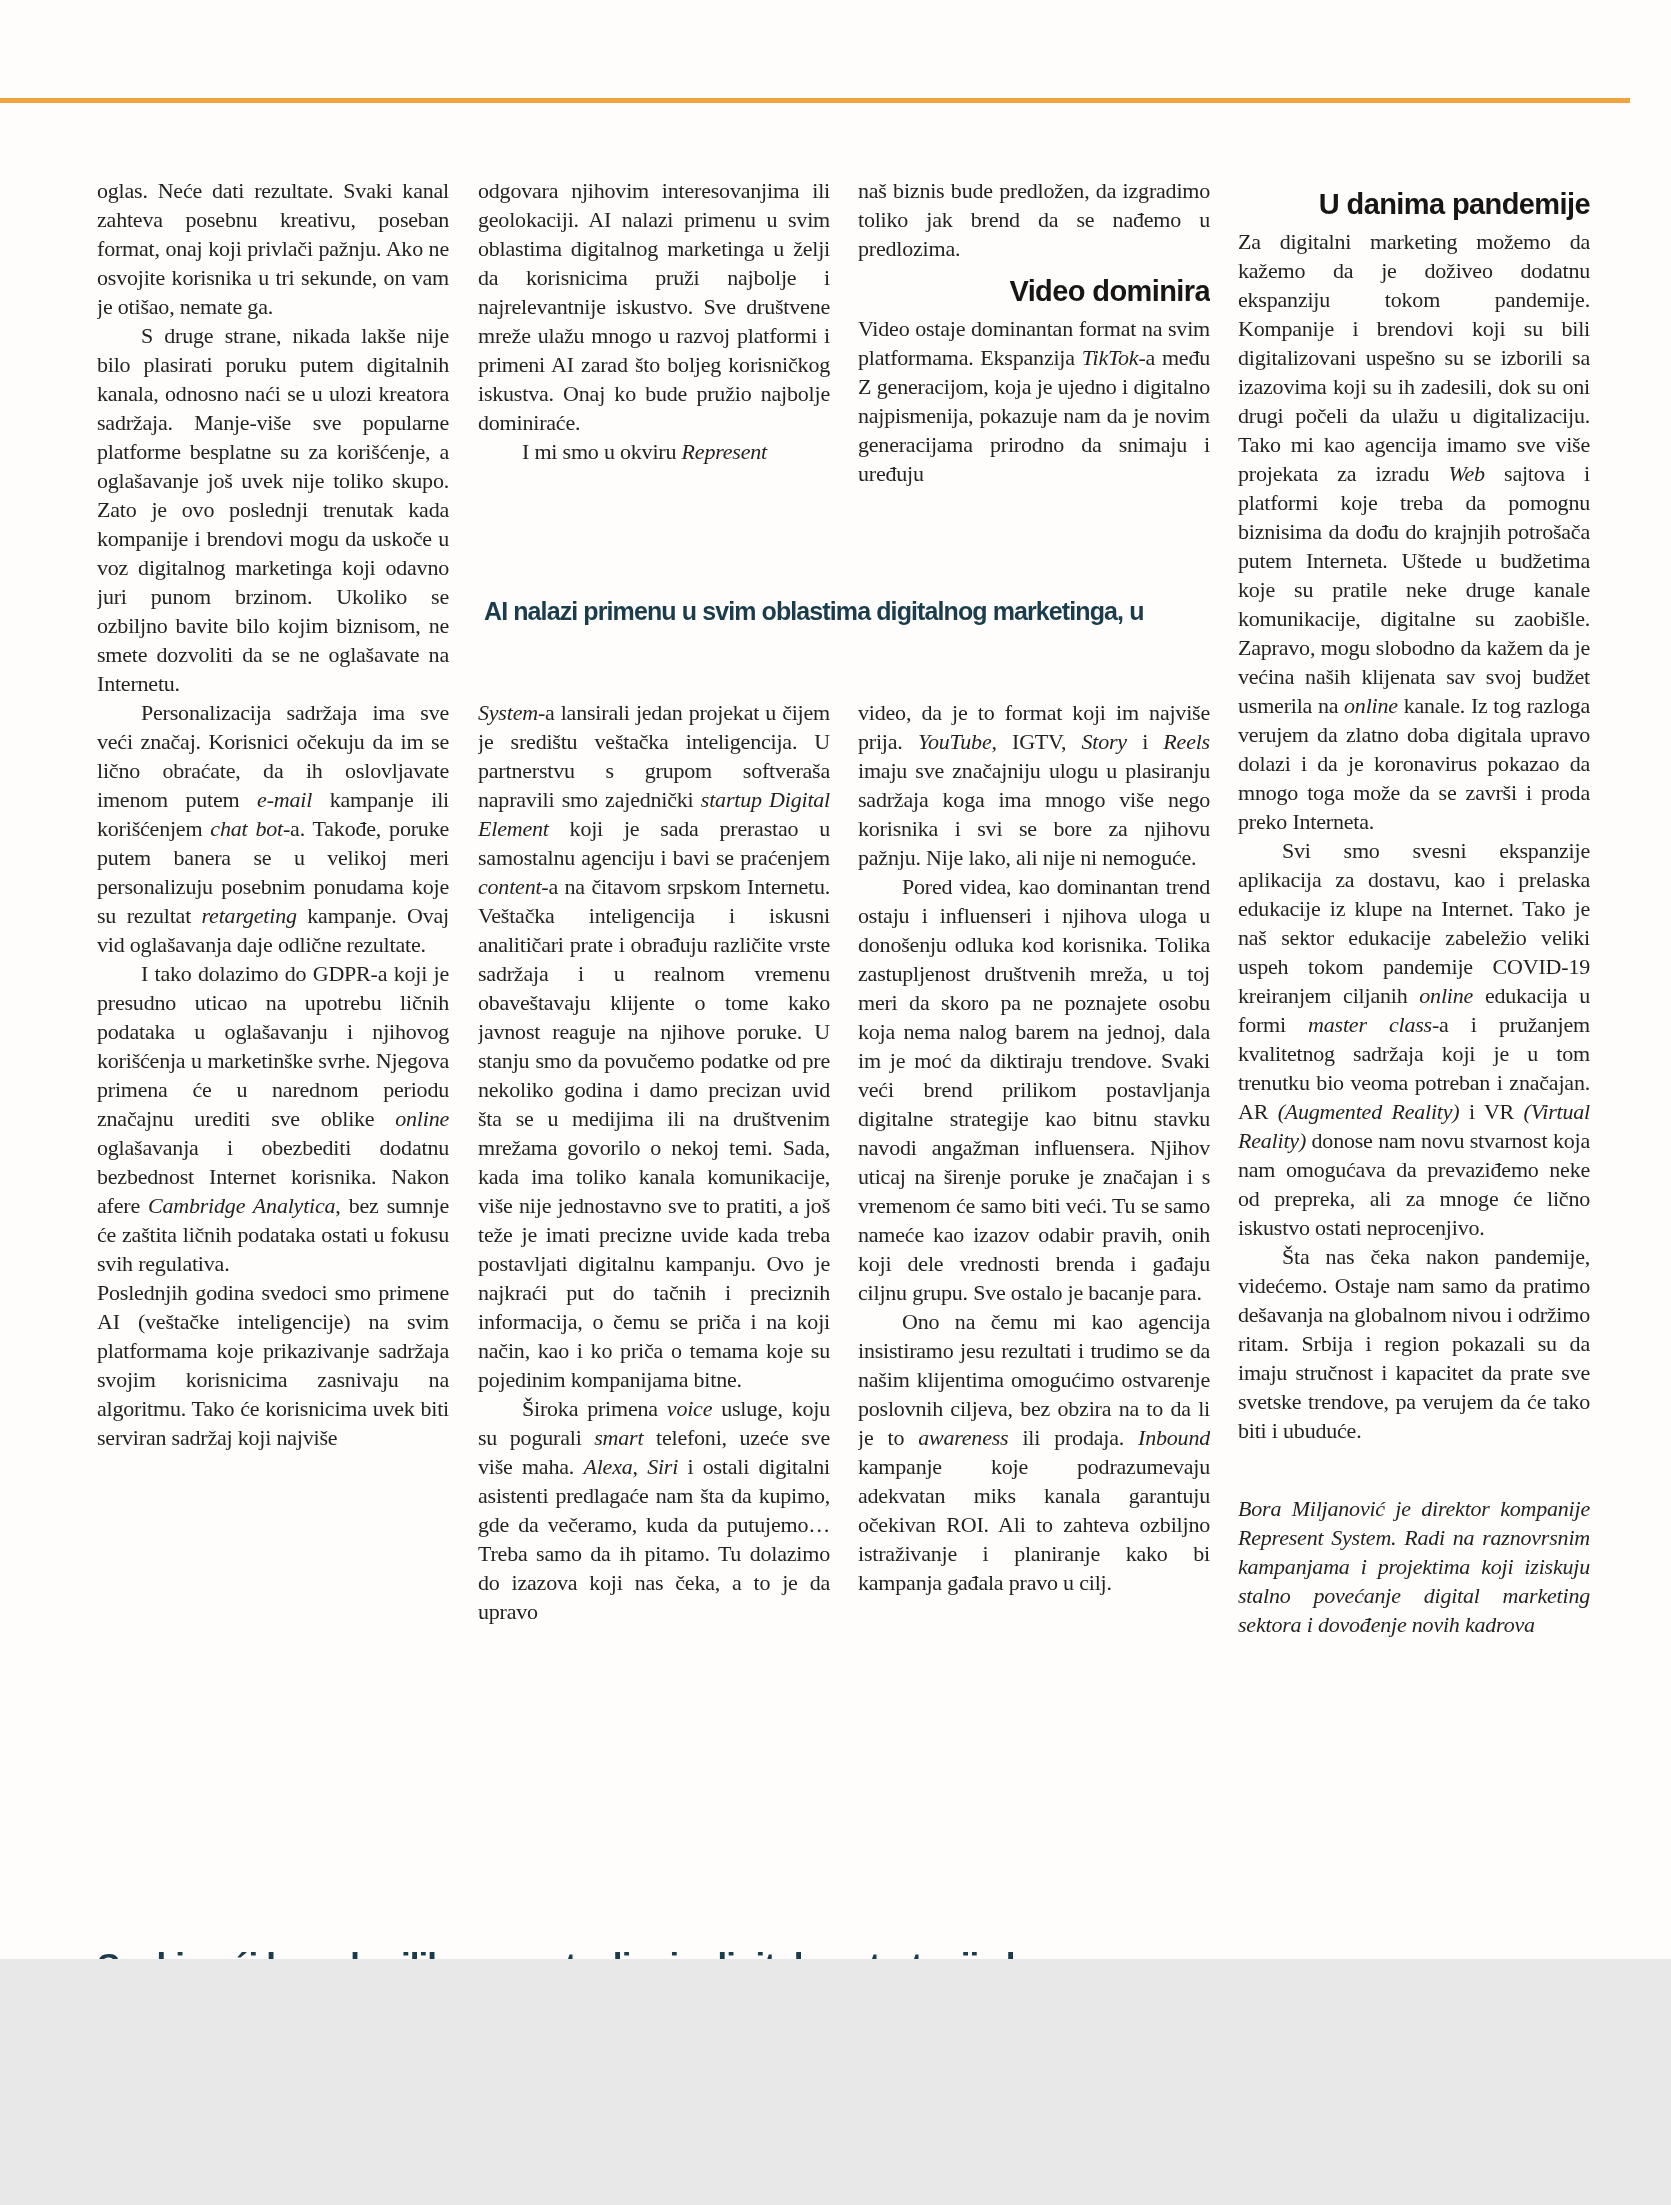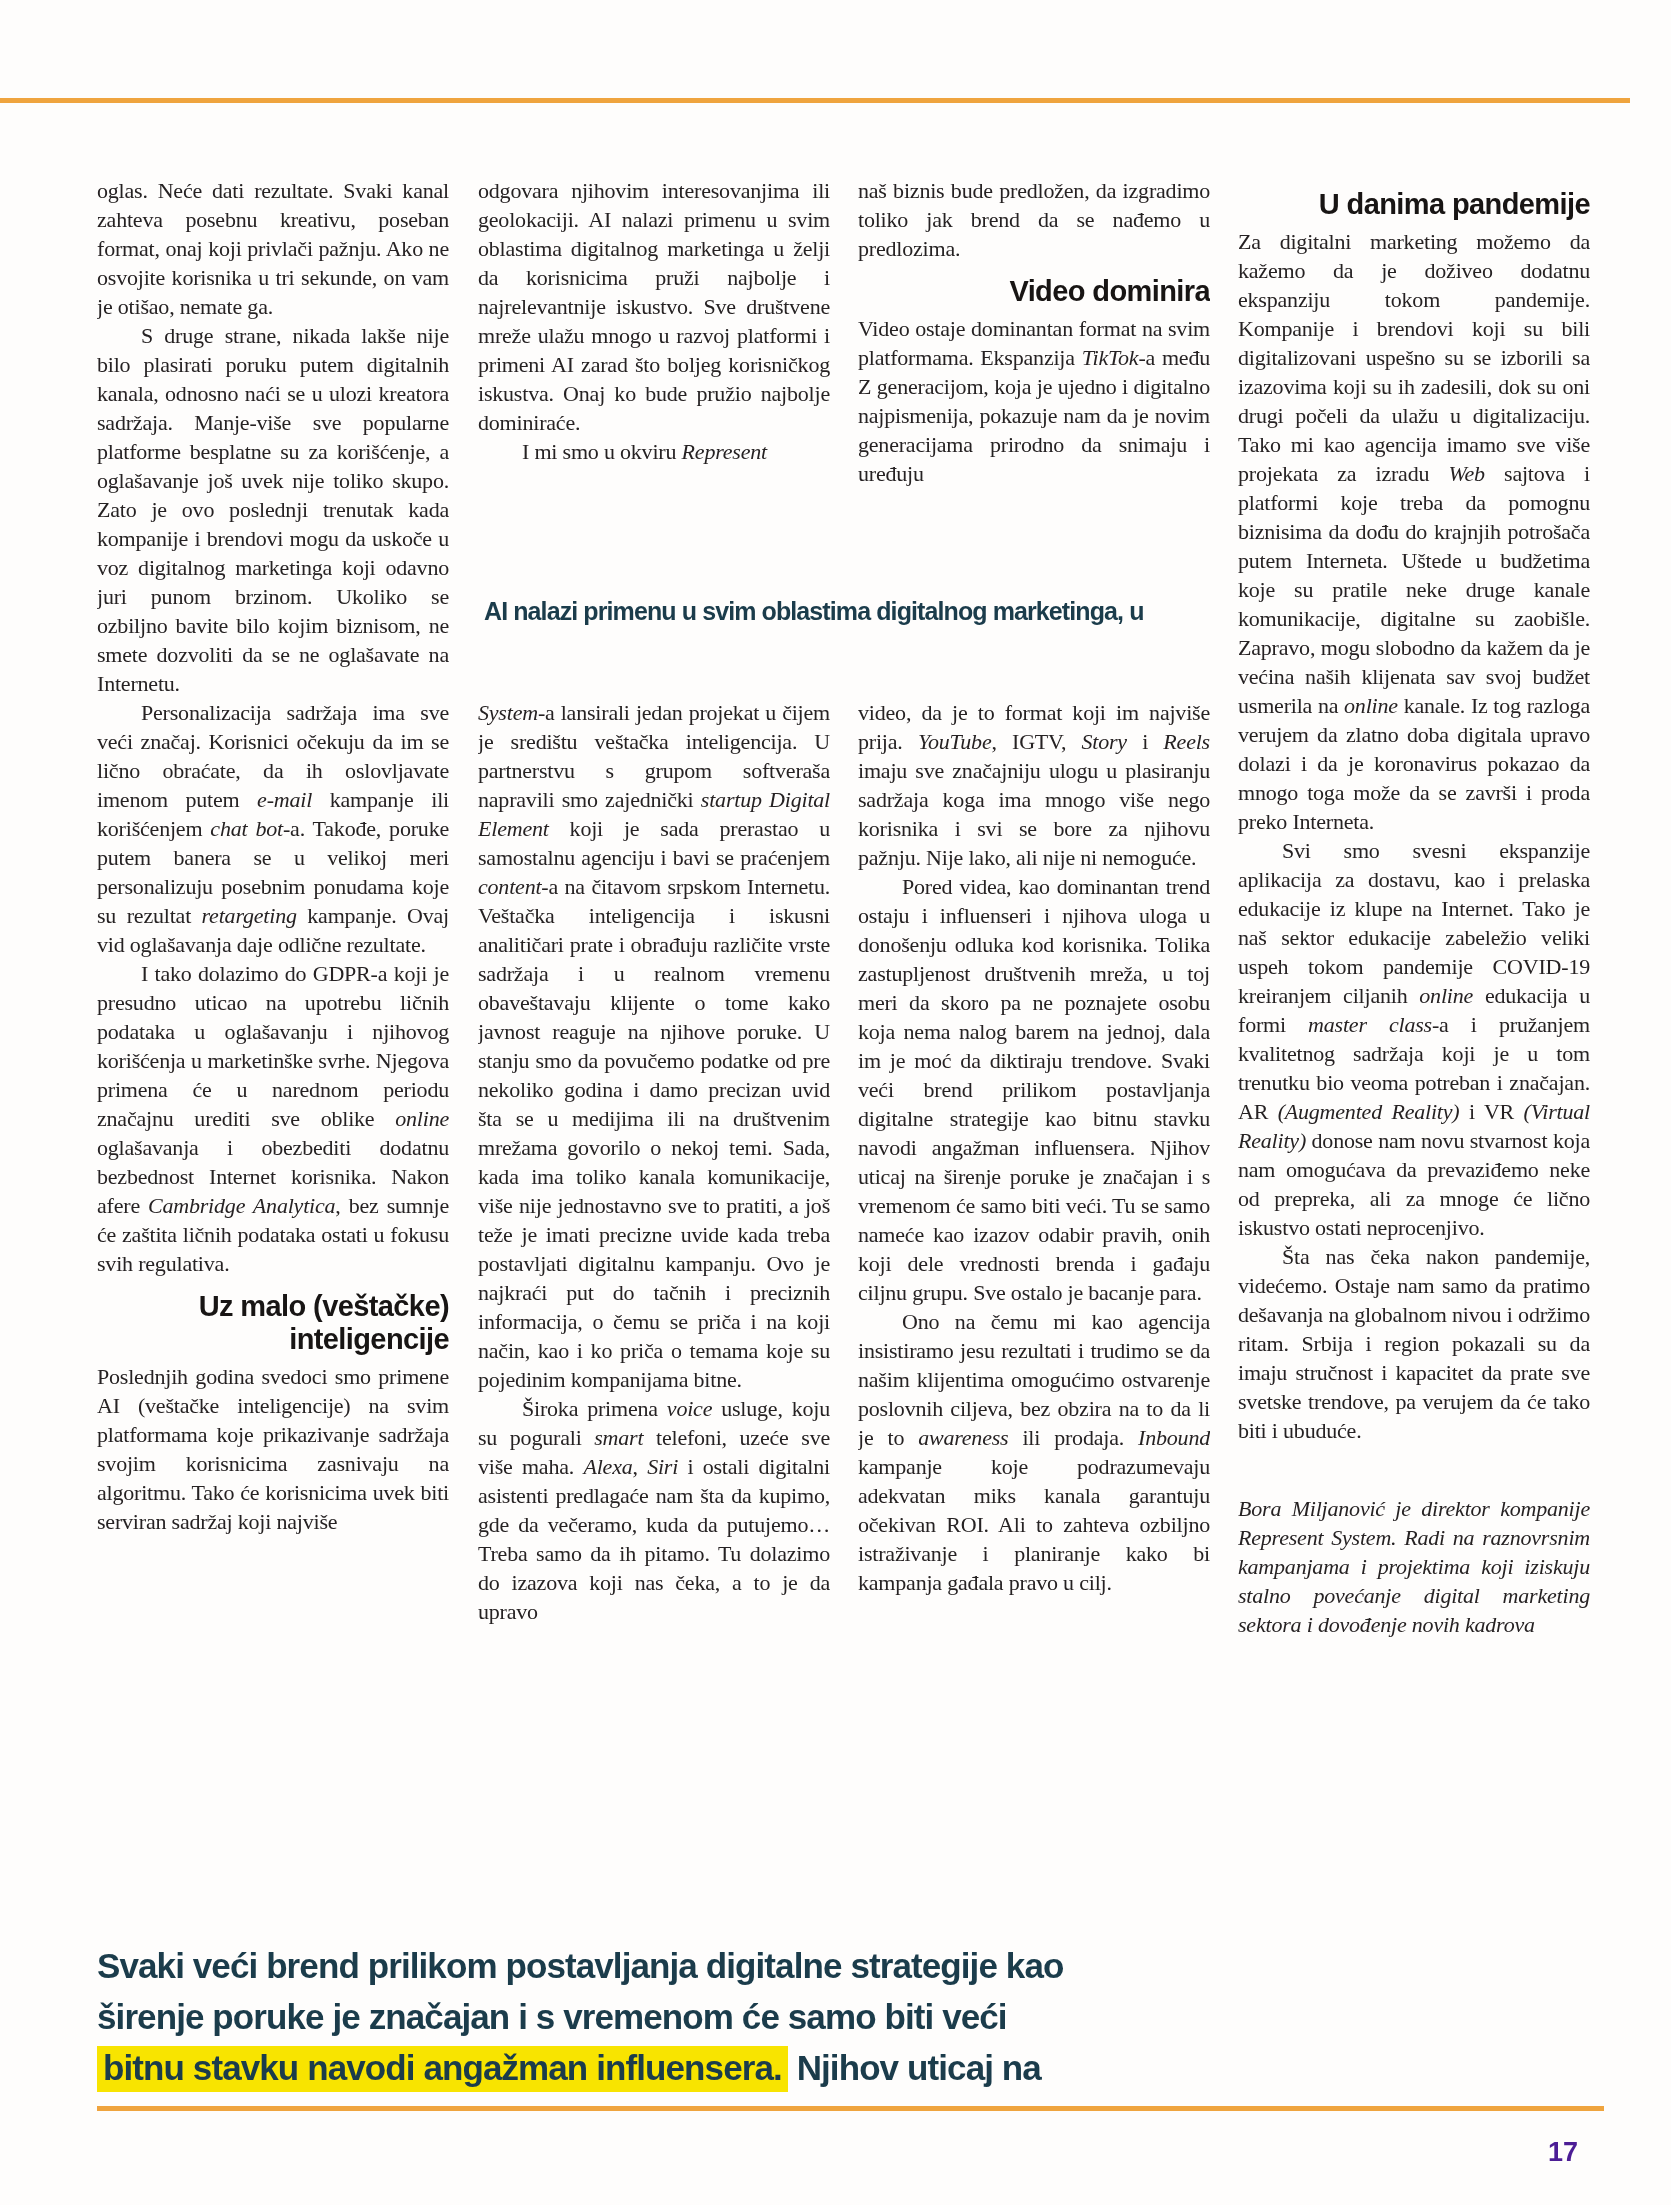--- a/index.html
+++ b/index.html
@@ -4,21 +4,21 @@
 <style>
   :root{
     --accent-orange:#efa43e;
     --quote-teal:#1b3c4b;
     --highlight-yellow:#f8e400;
     --body-text:#262223;
     --heading-text:#181514;
   }
   html,body{margin:0;padding:0;background:#e8e8e8;}
   .page{
-    position:relative;width:1671px;height:2205px;background:#fefdfc;
+    position:relative;width:1671px;height:1959px;background:#fefdfc;
     font-family:"Liberation Serif","DejaVu Serif",serif;color:var(--body-text);
     overflow:hidden;margin:0 auto;
   }
   .rule{position:absolute;background:var(--accent-orange);}
   #rule-top{left:0;top:98px;width:1630px;height:5.3px;}
   #rule-bottom{left:97px;top:2106px;width:1507px;height:4.5px;}
   .col{
     position:absolute;width:352px;font-size:22px;line-height:29px;
     text-align:justify;letter-spacing:-0.2px;overflow:hidden;
   }
@@ -56,21 +56,20 @@
 <body>
 
 <div class="page">
   <div class="rule" id="rule-top"></div>
 
   <div class="col" id="col-0">
       <div class="para"><span>oglas. Neće dati rezultate. Svaki kanal zahteva posebnu kreativu, poseban format, onaj koji privlači pažnju. Ako ne osvojite korisnika u tri sekunde, on vam je otišao, nemate ga.</span></div>
       <div class="para indent"><span>S druge strane, nikada lakše nije bilo plasirati poruku putem digitalnih kanala, odnosno naći se u ulozi kreatora sadržaja. Manje-više sve popularne platforme besplatne su za korišćenje, a oglašavanje još uvek nije toliko skupo. Zato je ovo poslednji trenutak kada kompanije i brendovi mogu da uskoče u voz digitalnog marketinga koji odavno juri punom brzinom. Ukoliko se ozbiljno bavite bilo kojim biznisom, ne smete dozvoliti da se ne oglašavate na Internetu.</span></div>
       <div class="para indent"><span>Personalizacija sadržaja ima sve veći značaj. Korisnici očekuju da im se lično obraćate, da ih oslovljavate imenom putem </span><em>e-mail</em><span> kampanje ili korišćenjem </span><em>chat bot</em><span>-a. Takođe, poruke putem banera se u velikoj meri personalizuju posebnim ponudama koje su rezultat </span><em>retargeting</em><span> kampanje. Ovaj vid oglašavanja daje odlične rezultate.</span></div>
       <div class="para indent"><span>I tako dolazimo do GDPR-a koji je presudno uticao na upotrebu ličnih podataka u oglašavanju i njihovog korišćenja u marketinške svrhe. Njegova primena će u narednom periodu značajnu urediti sve oblike </span><em>online</em><span> oglašavanja i obezbediti dodatnu bezbednost Internet korisnika. Nakon afere </span><em>Cambridge Analytica</em><span>, bez sumnje će zaštita ličnih podataka ostati u fokusu svih regulativa.</span></div>
-      <div class="head">Uz malo (veštačke) inteligencije</div>
       <div class="para"><span>Poslednjih godina svedoci smo primene AI (veštačke inteligencije) na svim platformama koje prikazivanje sadržaja svojim korisnicima zasnivaju na algoritmu. Tako će korisnicima uvek biti serviran sadržaj koji najviše</span></div>
     </div>
   <div class="col" id="col-1">
       <div class="para"><span>odgovara njihovim interesovanjima ili geolokaciji. AI nalazi primenu u svim oblastima digitalnog marketinga u želji da korisnicima pruži najbolje i najrelevantnije iskustvo. Sve društvene mreže ulažu mnogo u razvoj platformi i primeni AI zarad što boljeg korisničkog iskustva. Onaj ko bude pružio najbolje dominiraće.</span></div>
       <div class="para indent"><span>I mi smo u okviru </span><em>Represent</em></div>
     </div>
   <div class="col" id="col-2">
       <div class="para"><em>System</em><span>-a lansirali jedan projekat u čijem je središtu veštačka inteligencija. U partnerstvu s grupom softveraša napravili smo zajednički </span><em>startup Digital Element</em><span> koji je sada prerastao u samostalnu agenciju i bavi se praćenjem </span><em>content</em><span>-a na čitavom srpskom Internetu. Veštačka inteligencija i iskusni analitičari prate i obrađuju različite vrste sadržaja i u realnom vremenu obaveštavaju klijente o tome kako javnost reaguje na njihove poruke. U stanju smo da povučemo podatke od pre nekoliko godina i damo precizan uvid šta se u medijima ili na društvenim mrežama govorilo o nekoj temi. Sada, kada ima toliko kanala komunikacije, više nije jednostavno sve to pratiti, a još teže je imati precizne uvide kada treba postavljati digitalnu kampanju. Ovo je najkraći put do tačnih i preciznih informacija, o čemu se priča i na koji način, kao i ko priča o temama koje su pojedinim kompanijama bitne.</span></div>
       <div class="para indent"><span>Široka primena </span><em>voice</em><span> usluge, koju su pogurali </span><em>smart</em><span> telefoni, uzeće sve više maha. </span><em>Alexa</em><span>, </span><em>Siri</em><span> i ostali digitalni asistenti predlagaće nam šta da kupimo, gde da večeramo, kuda da putujemo… Treba samo da ih pitamo. Tu dolazimo do izazova koji nas čeka, a to je da upravo</span></div>
     </div>

